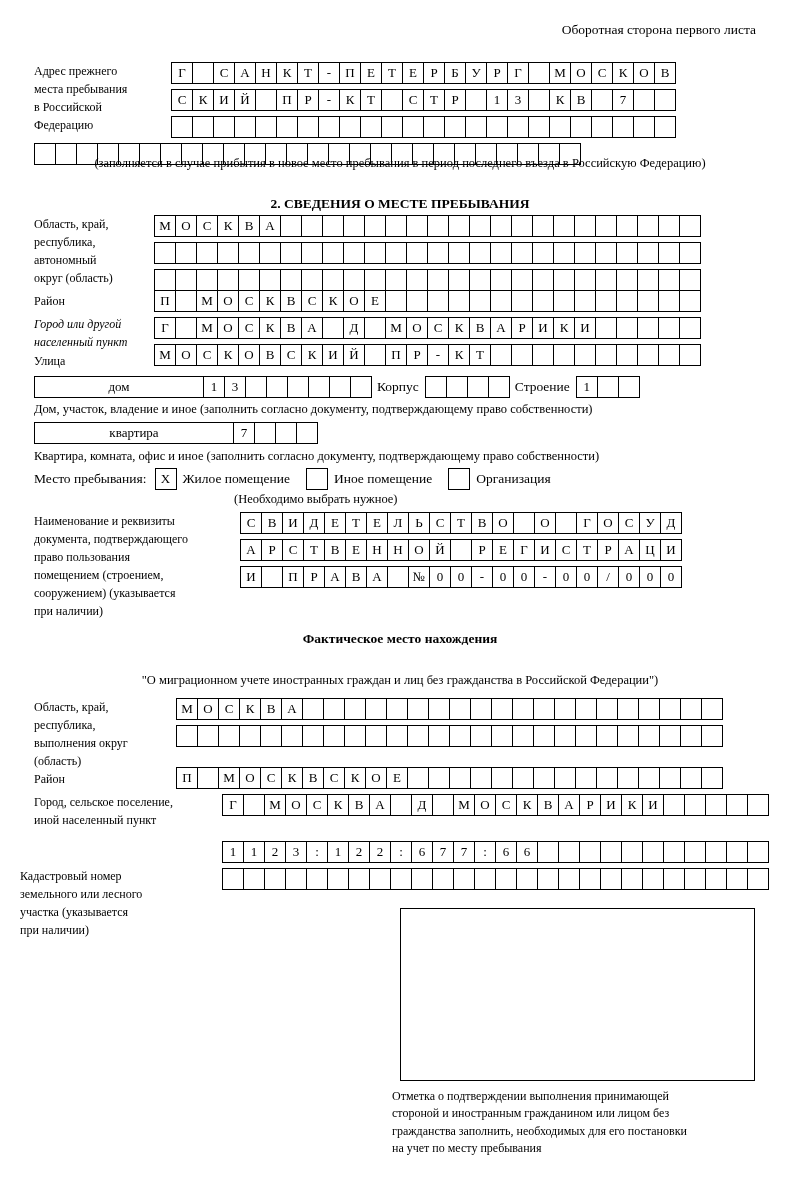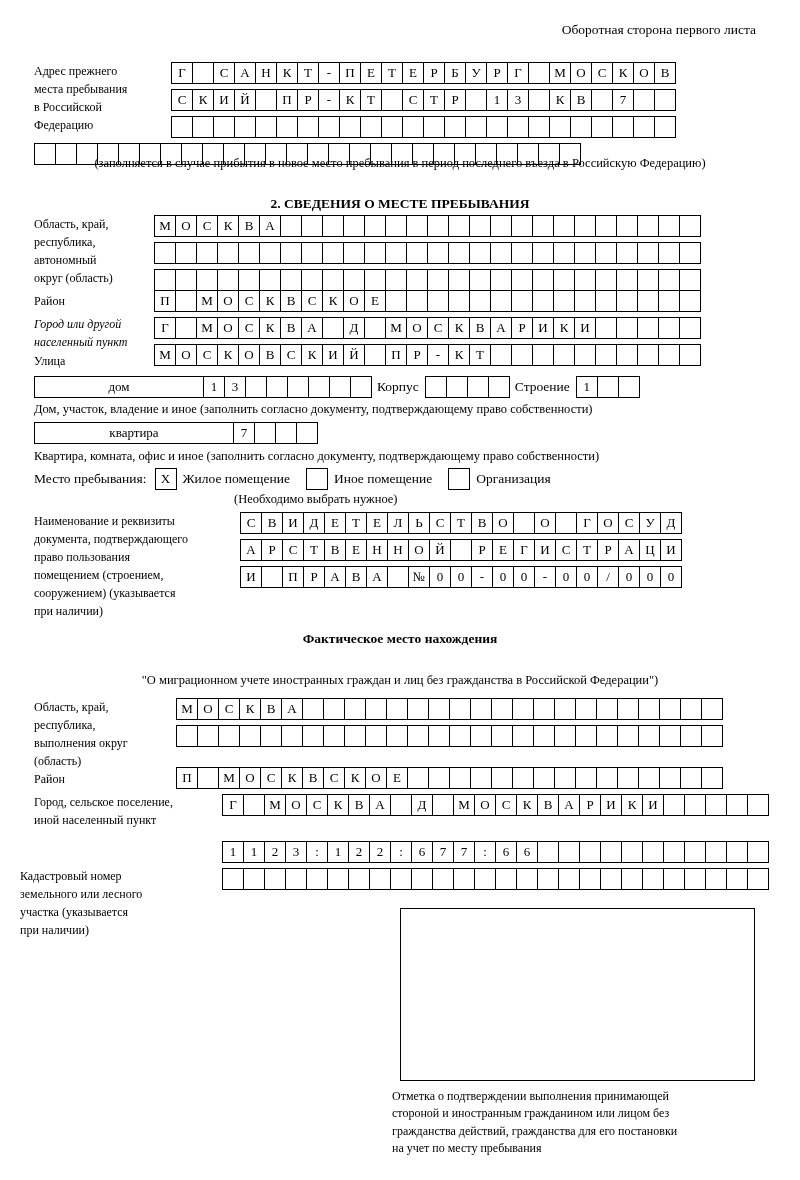--- a/index.html
+++ b/index.html
@@ -723,17 +723,17 @@
       <div class="cell"></div>
       <div class="cell"></div>
       <div class="cell"></div>
       <div class="cell"></div>
     </div>
 
   <div class="stampbox" style="left:400px; top:908px; width:355px; height:173px;"></div>
   <div class="footer-note" style="left:392px; top:1088px; width:370px;">
     <div>Отметка о подтверждении выполнения принимающей</div>
     <div>стороной и иностранным гражданином или лицом без</div>
-    <div>гражданства действий, гражданства для его постановки</div>
+    <div>гражданства заполнить, необходимых для его постановки</div>
     <div>на учет по месту пребывания</div>
   </div>
 
 </div>
 
 </body></html>

